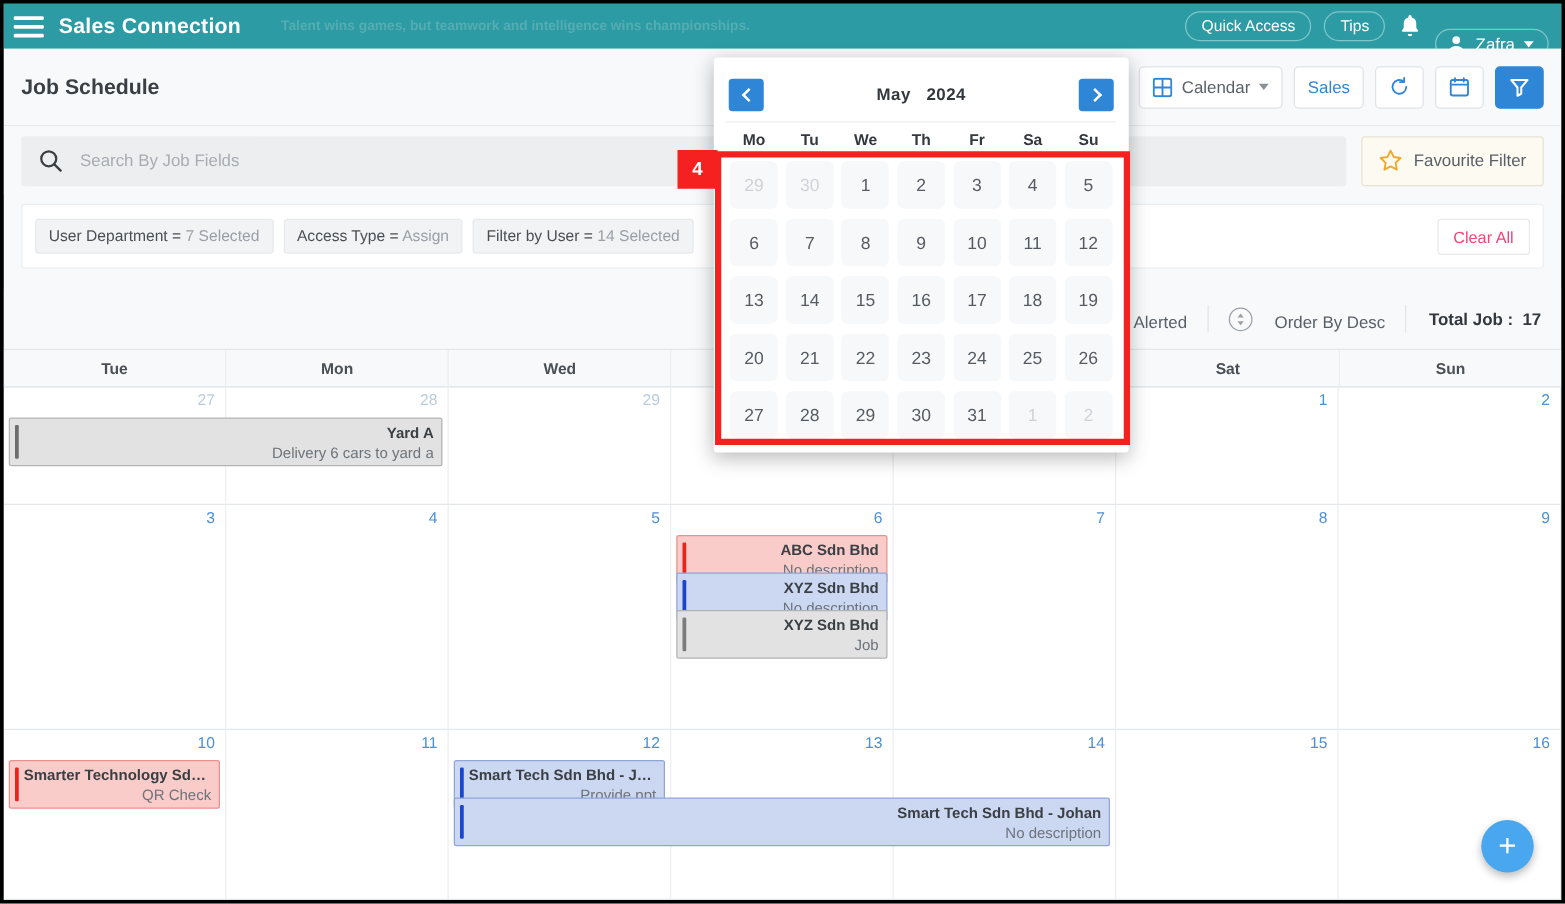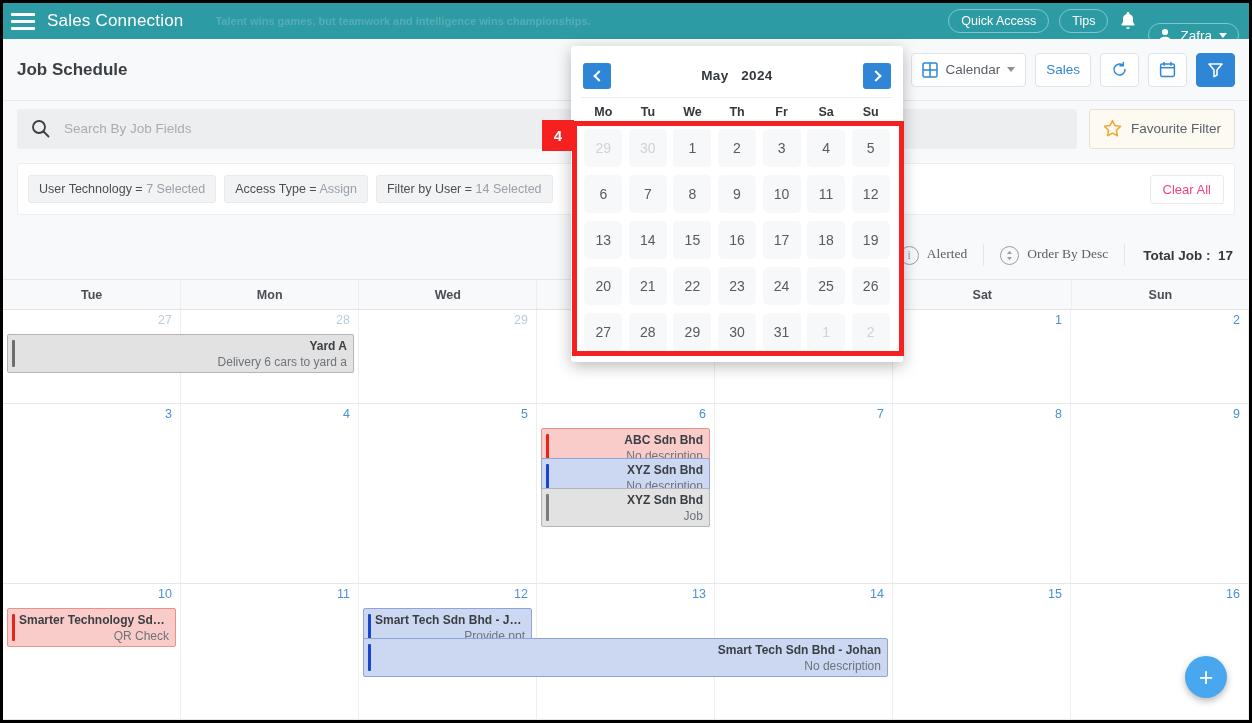--- a/index.html
+++ b/index.html
@@ -21,21 +21,21 @@
   .topbar {
     position: absolute; left: 0; top: 0;
     width: 1246px; height: 36px;
     background: #2d9ba4;
     display: flex; align-items: center;
     padding: 0 10px 0 8px;
   }
   .hamburger { width: 24px; height: 20px; display:flex; flex-direction:column; justify-content:center; gap:4px; cursor:pointer; margin-right: 12px;}
   .hamburger i { display:block; height:3px; background:#fff; border-radius:1px; }
   .brand {
-    color:#fff; font-size:17px; font-weight:normal; letter-spacing:.2px;
+    color:#fff; font-size:17px; font-weight:bold; letter-spacing:.2px;
     white-space: nowrap;
   }
   .tagline {
     color:#55adb4; font-size:11px; margin-left: 32px; white-space: nowrap;
     font-weight: 700;
   }
   .topbar-right { margin-left:auto; display:flex; align-items:center; gap:10px; }
   .pill {
     border:1px solid #7fc6cb; border-radius:14px;
     color:#fff; font-size:12.5px; padding:4px 12px; white-space:nowrap;
@@ -98,22 +98,22 @@
     margin-left:auto; border:1px solid #e8e9ec; background:#fff; border-radius:3px;
     color:#f4447a; font-size:13px; padding:6px 12px; cursor:pointer; white-space:nowrap;
   }
 
   
   .meta-row {
     position:absolute; left:0; top:228px; width:1246px; height:48px;
     background:#f7f9fa; display:flex; align-items:center; justify-content:flex-end;
     padding-right:16px;
   }
-  .meta-item { display:flex; align-items:flex-start; gap:8px; font-size:13.5px; color:#5a6068;
-    padding:0 16px; cursor:pointer; white-space:nowrap;font-family:Liberation Serif, serif; }
+  .meta-item { display:flex; align-items:flex-end; gap:18px; font-size:13.5px; color:#5a6068;
+    padding:0 16px; cursor:pointer; white-space:nowrap; }
   .meta-sep { width:1px; height:22px; background:#e2e5e9; }
   .circ-icon { width:19px; height:19px; border:1.4px solid #9aa0a7; border-radius:50%;
     display:flex; align-items:center; justify-content:center; color:#9aa0a7; font-size:12px; }
   .total-job { font-size:13.5px; color:#33383e; font-weight:bold; padding-left:18px; white-space:nowrap; }
 
   
   .cal {
     position:absolute; left:0; top:276px; width:1246px; height:441px;
     background:#fff; border-top:1px solid #e4e8eb;
   }
@@ -271,21 +271,21 @@
     <div class="fav-filter">
       <svg width="19" height="19" viewBox="0 0 20 20">
           <path d="M10 1.6l2.6 5.3 5.8.85-4.2 4.1 1 5.8L10 14.9l-5.2 2.75 1-5.8-4.2-4.1 5.8-.85z" fill="none" stroke="#f0a830" stroke-width="1.6" stroke-linejoin="round"></path>
         </svg>
       <span>Favourite Filter</span>
     </div>
   </div>
 
   <div class="filter-row">
     <div id="chips" style="display:flex;gap:8px;align-items:center;">
-        <div class="chip"><span>User Technology</span><span> = </span><span class="val">7 Selected</span></div>
+        <div class="chip"><span>User Department</span><span> = </span><span class="val">7 Selected</span></div>
         <div class="chip"><span>Access Type</span><span> = </span><span class="val">Assign</span></div>
         <div class="chip"><span>Filter by User</span><span> = </span><span class="val">14 Selected</span></div>
       </div>
     <div class="clear-all">Clear All</div>
   </div>
 
   <div class="meta-row">
     <div class="meta-item">
       <span class="circ-icon">i</span>
       <span>Alerted</span>

